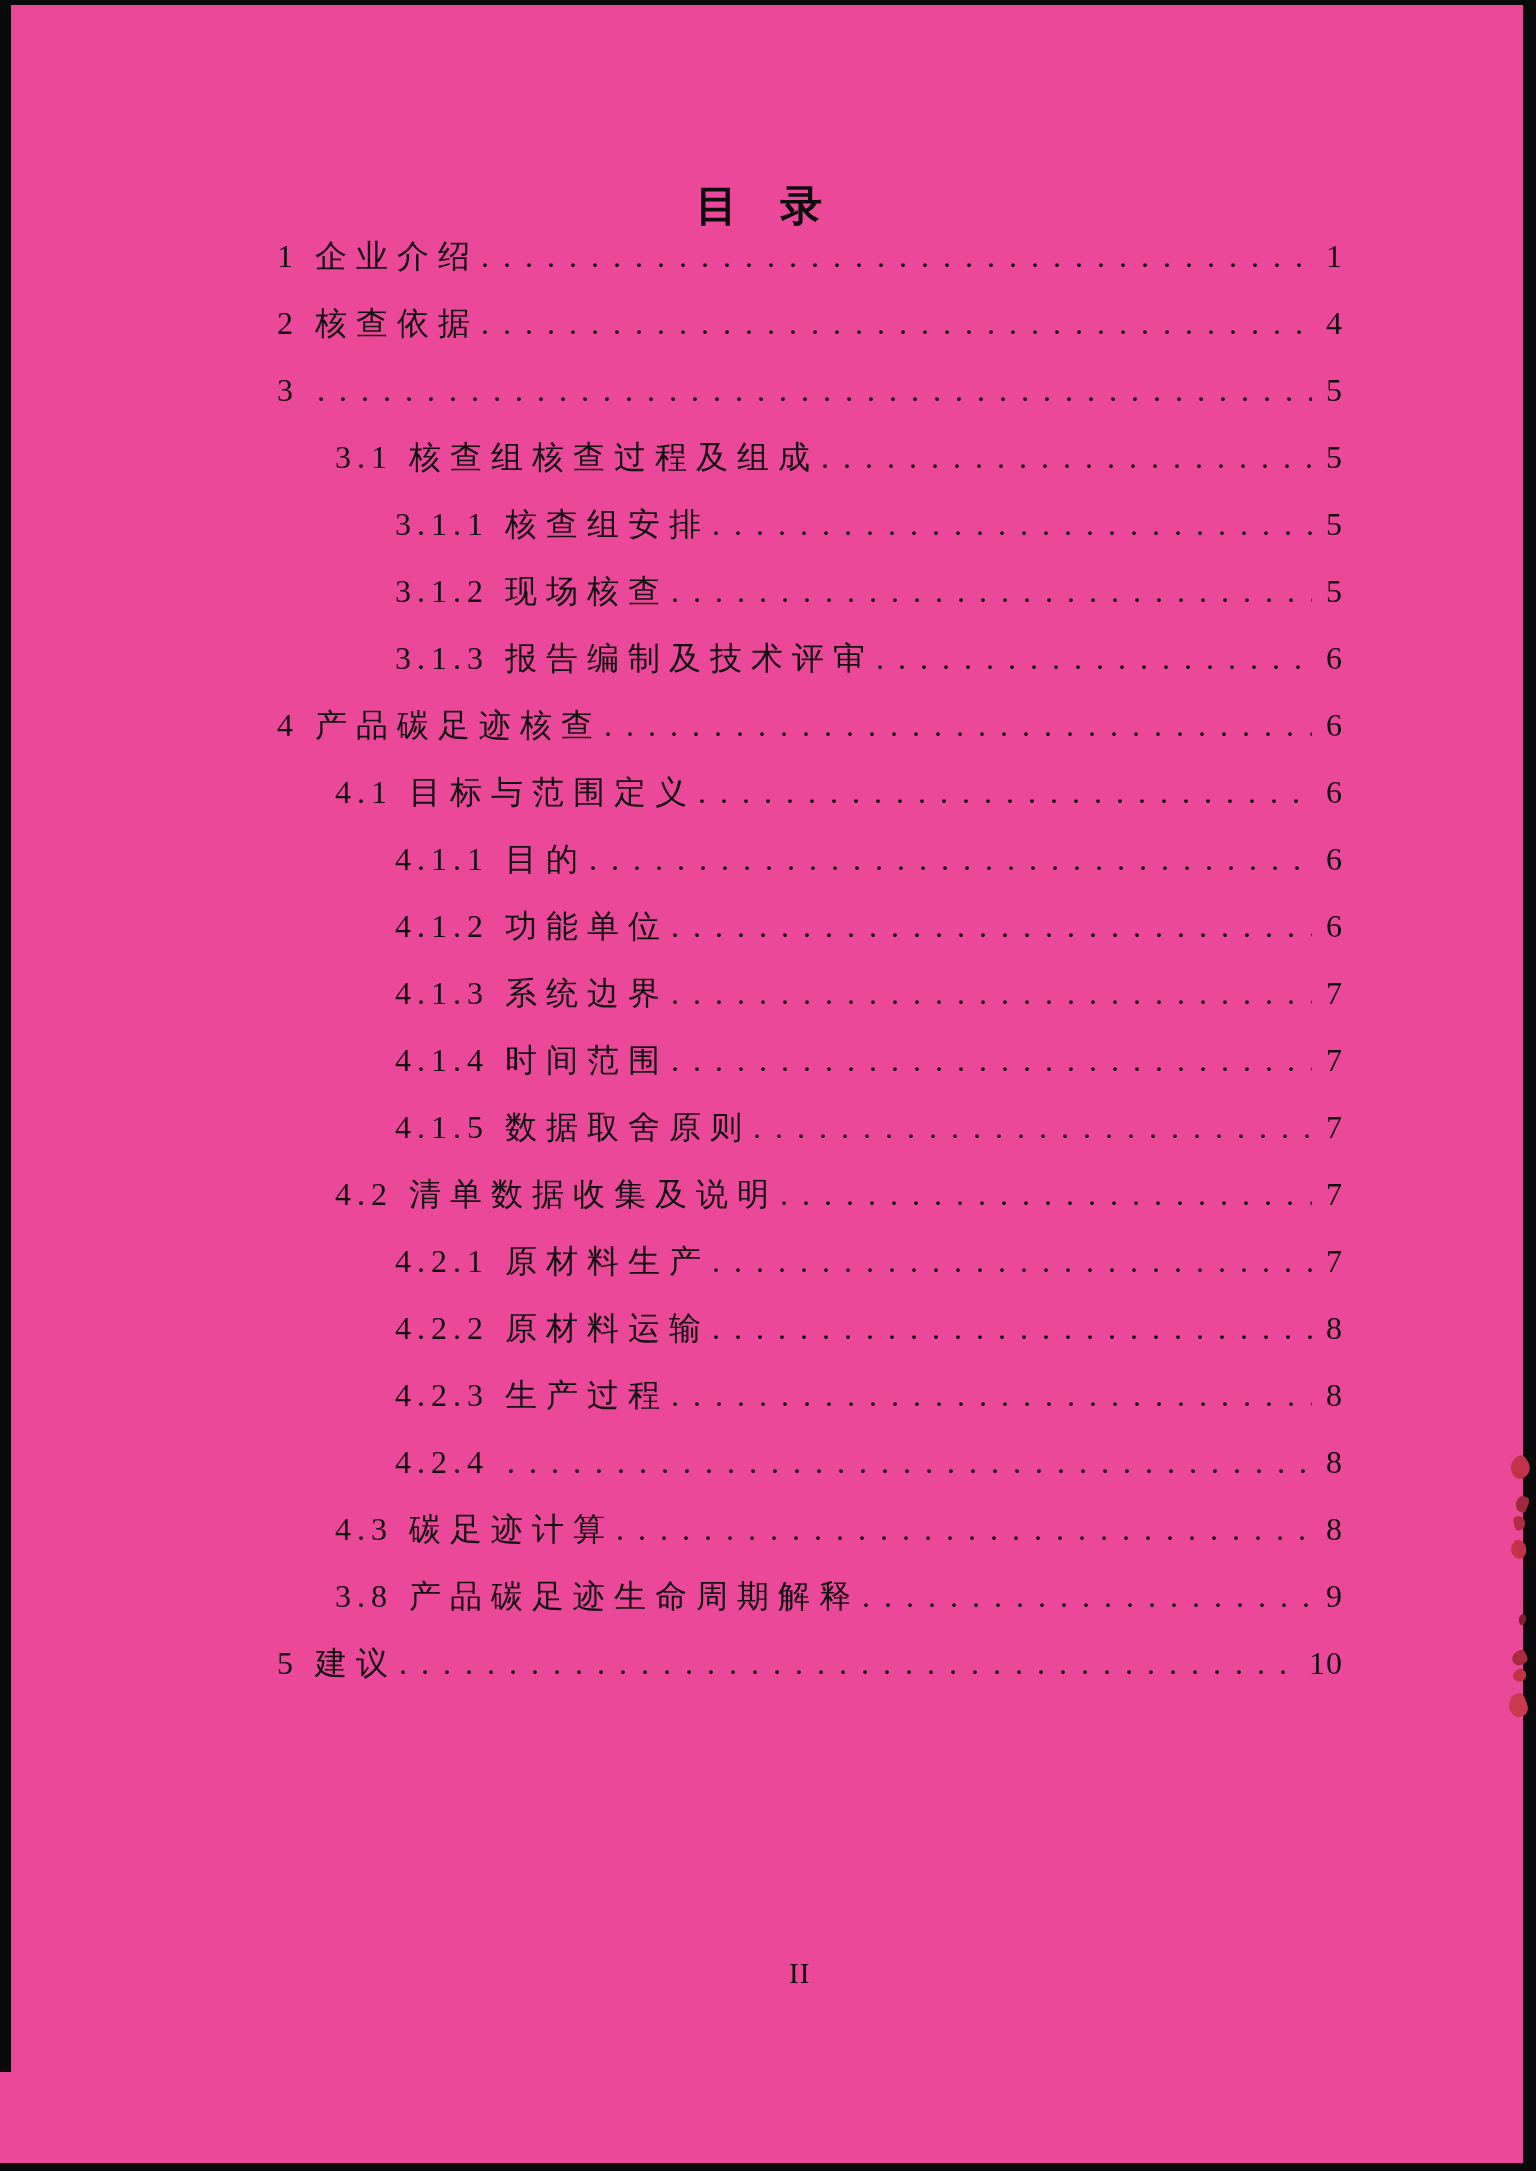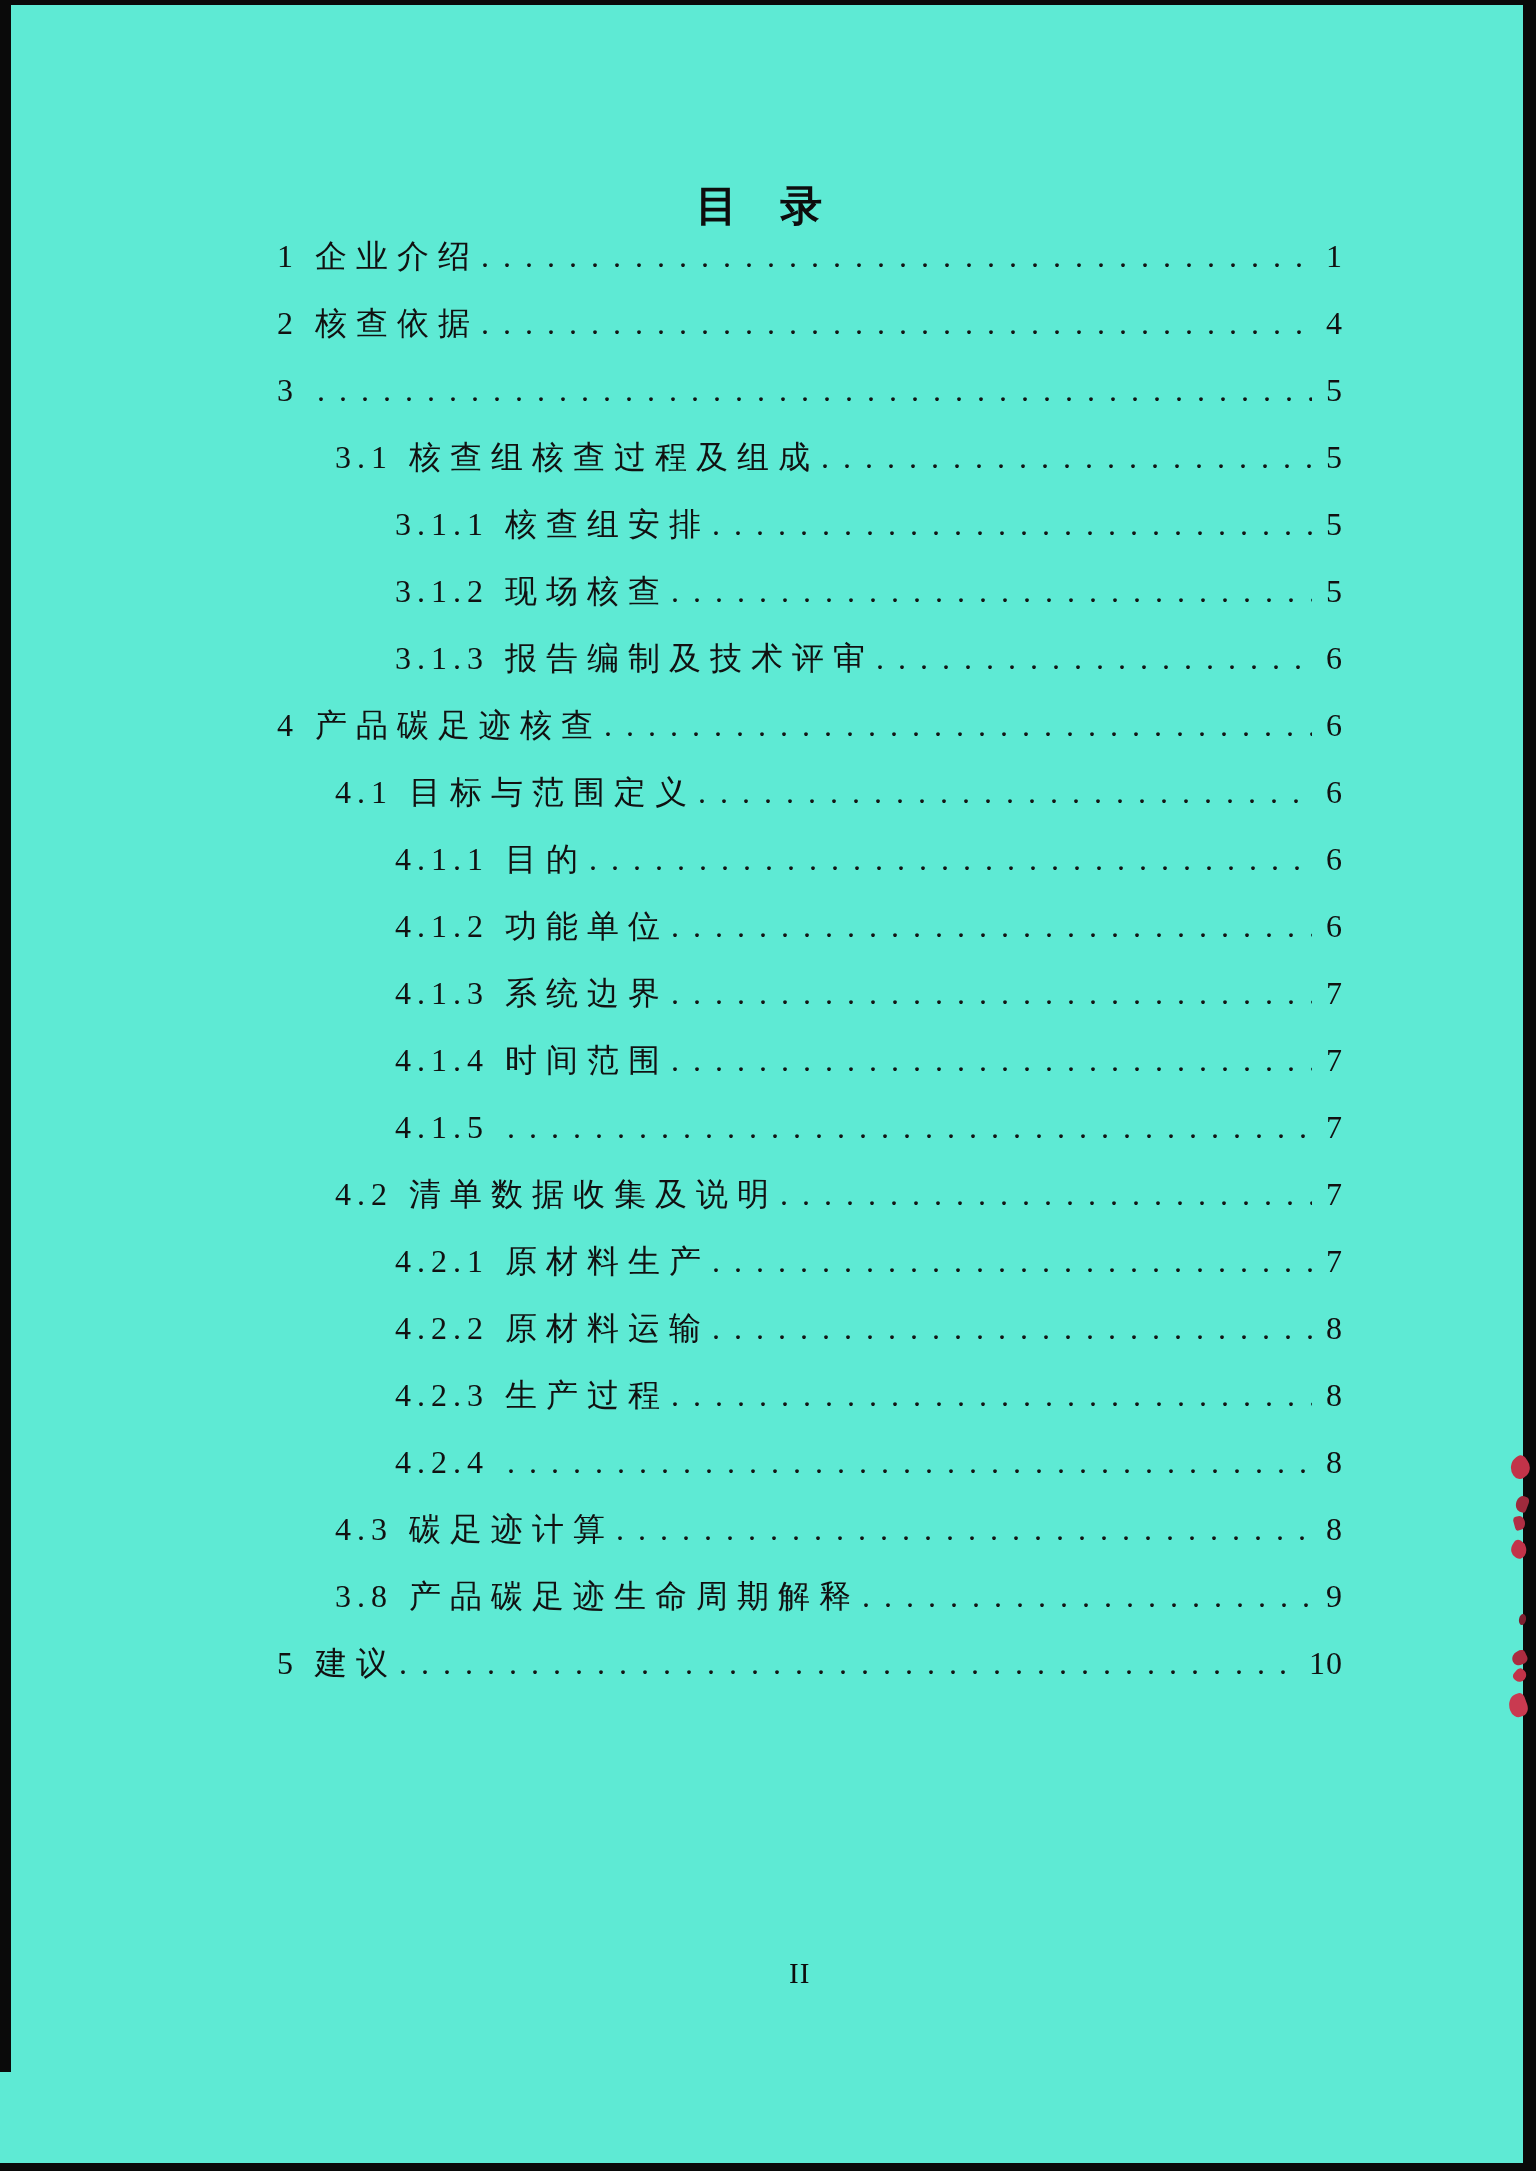--- a/index.html
+++ b/index.html
@@ -4,21 +4,21 @@
 <style>
   html, body {
     margin: 0;
     padding: 0;
     background: #ffffff;
   }
   .page {
     position: relative;
     width: 1536px;
     height: 2171px;
-    background: #5eead4;
+    background: #ec4899;
     overflow: hidden;
     font-family: "Liberation Serif", "DejaVu Serif", serif;
     color: #111111;
   }
   
   .edge { position: absolute; background: #0a0a0a; }
   .edge-top    { left: 0; top: 0; width: 100%; height: 5px; }
   .edge-left   { left: 0; top: 0; width: 11px; height: 2072px; }
   .edge-right  { right: 0; top: 0; width: 13px; height: 100%; }
   .edge-bottom { left: 0; bottom: 0; width: 100%; height: 8px; }
@@ -197,20 +197,21 @@
 
     <div class="row lvl3">
       <span class="num">4.1.4</span>
       <span class="lbl">时间范围</span>
       <span class="dots"></span>
       <span class="pg">7</span>
     </div>
 
     <div class="row lvl3">
       <span class="num">4.1.5</span>
+      <span class="lbl">数据取舍原则</span>
       <span class="dots"></span>
       <span class="pg">7</span>
     </div>
 
     <div class="row lvl2">
       <span class="num">4.2</span>
       <span class="lbl">清单数据收集及说明</span>
       <span class="dots"></span>
       <span class="pg">7</span>
     </div>

